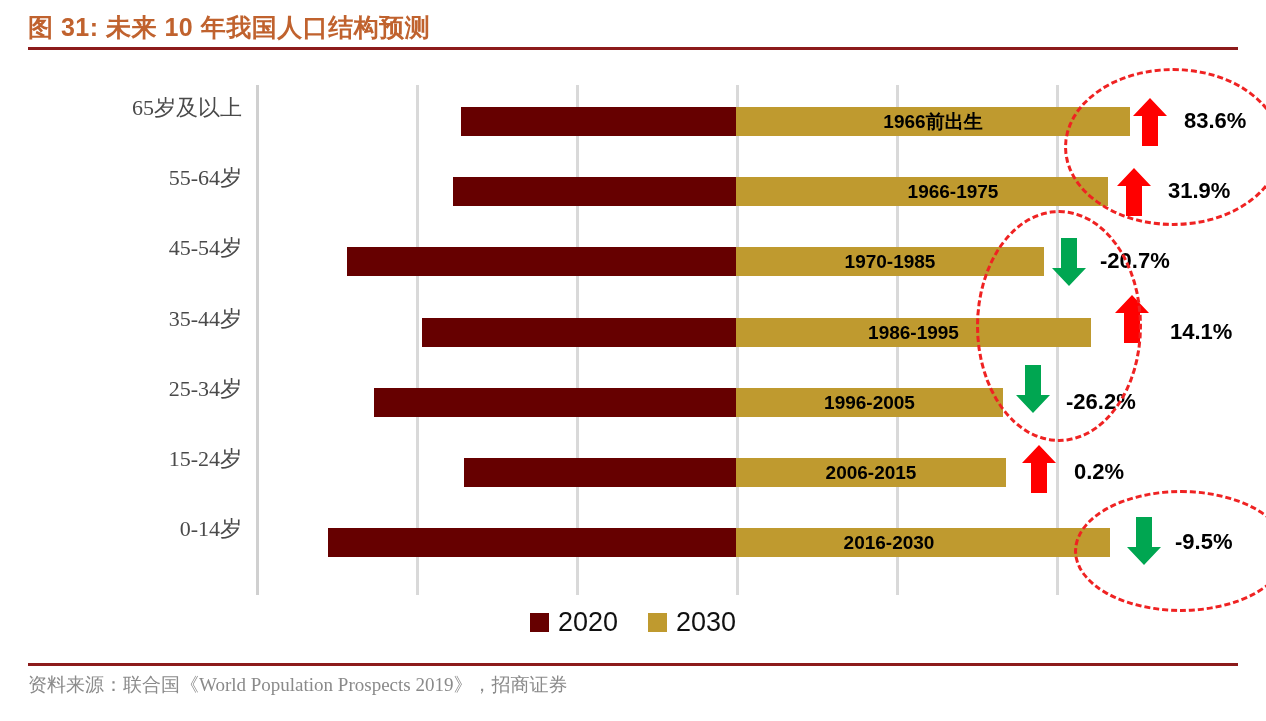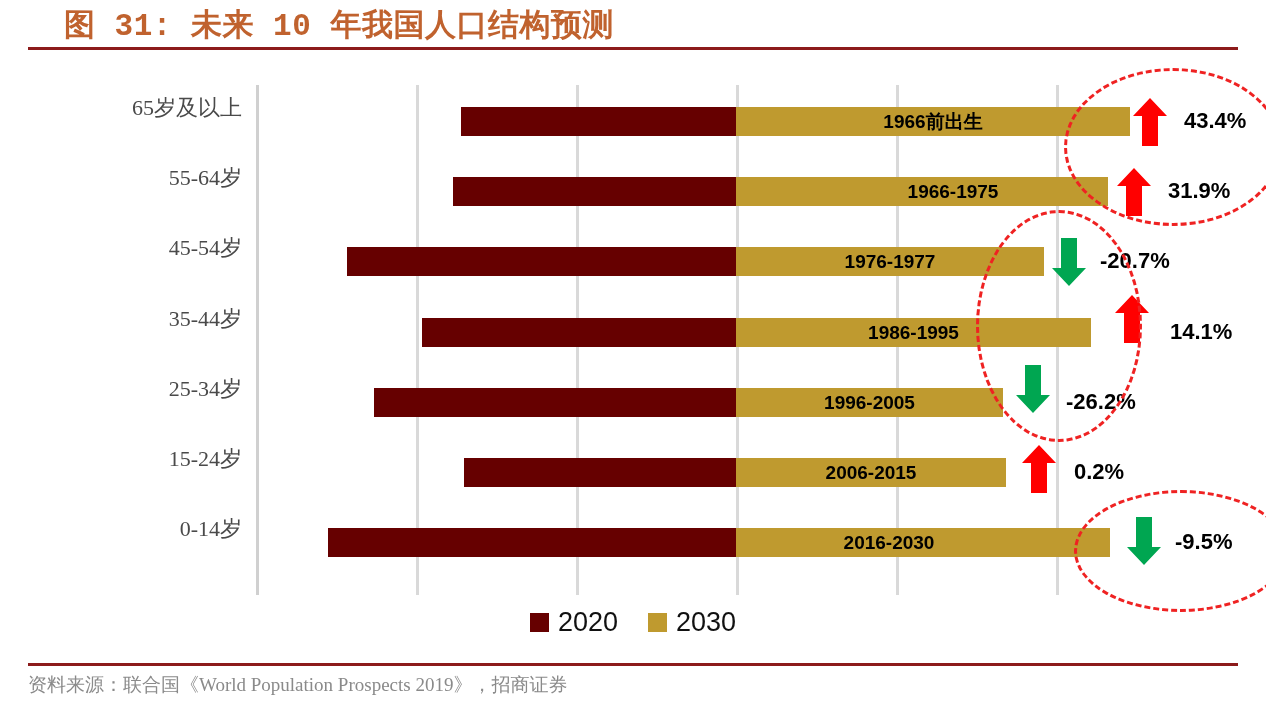--- a/index.html
+++ b/index.html
@@ -6,24 +6,23 @@
   body{
     width:1266px;height:721px;background:#ffffff;
     font-family:"Liberation Sans","DejaVu Sans",sans-serif;
     position:relative;overflow:hidden;
   }
   #figure{position:absolute;left:0;top:0;width:1266px;height:721px;}
 
   
   .title-bar{position:absolute;left:28px;top:10px;width:1210px;}
   .title-text{
-    font-size:31px;font-weight:bold;color:#C0622E;
+    font-size:25px;font-weight:bold;color:#C0622E;
     letter-spacing:.5px;white-space:nowrap;line-height:34px;
-    font-family:Liberation Mono, monospace;
-    margin-left:36px;
+    font-family:Liberation Sans, sans-serif;
   }
   .title-rule{
     position:absolute;left:28px;top:47px;width:1210px;height:3px;
     background:#8C1B1B;
   }
 
   
   .footer-rule{
     position:absolute;left:28px;top:663px;width:1210px;height:3px;
     background:#8C1B1B;
@@ -103,37 +102,37 @@
 
     <div class="catlabel" style="top:33px">65岁及以上</div>
     <div class="bar bar-2020" style="left:413px;width:278px;top:47px"></div>
     <div class="bar bar-2030" style="left:688px;width:394px;top:47px"></div>
     <div class="barlabel" style="left:688px;width:394px;top:47px">1966前出生</div>
     <div class="arrow" style="left:1085px;top:38px">
       <svg width="34" height="48" viewBox="0 0 34 48">
           <polygon points="17,0 34,18 25,18 25,48 9,48 9,18 0,18" fill="#FF0000"></polygon>
         </svg>
     </div>
-    <div class="pct" style="left:1136px;top:48px">43.4%</div>
+    <div class="pct" style="left:1136px;top:48px">83.6%</div>
 
     <div class="catlabel" style="top:103px">55-64岁</div>
     <div class="bar bar-2020" style="left:405px;width:286px;top:117px"></div>
     <div class="bar bar-2030" style="left:688px;width:372px;top:117px"></div>
     <div class="barlabel" style="left:688px;width:434px;top:117px">1966-1975</div>
     <div class="arrow" style="left:1069px;top:108px">
       <svg width="34" height="48" viewBox="0 0 34 48">
           <polygon points="17,0 34,18 25,18 25,48 9,48 9,18 0,18" fill="#FF0000"></polygon>
         </svg>
     </div>
     <div class="pct" style="left:1120px;top:118px">31.9%</div>
 
     <div class="catlabel" style="top:173px">45-54岁</div>
     <div class="bar bar-2020" style="left:299px;width:392px;top:187px"></div>
     <div class="bar bar-2030" style="left:688px;width:308px;top:187px"></div>
-    <div class="barlabel" style="left:688px;width:308px;top:187px">1976-1977</div>
+    <div class="barlabel" style="left:688px;width:308px;top:187px">1970-1985</div>
     <div class="arrow" style="left:1004px;top:178px">
       <svg width="34" height="48" viewBox="0 0 34 48">
           <polygon points="17,48 0,30 9,30 9,0 25,0 25,30 34,30" fill="#00A651"></polygon>
         </svg>
     </div>
     <div class="pct" style="left:1052px;top:188px">-20.7%</div>
 
     <div class="catlabel" style="top:244px">35-44岁</div>
     <div class="bar bar-2020" style="left:374px;width:317px;top:258px"></div>
     <div class="bar bar-2030" style="left:688px;width:355px;top:258px"></div>

